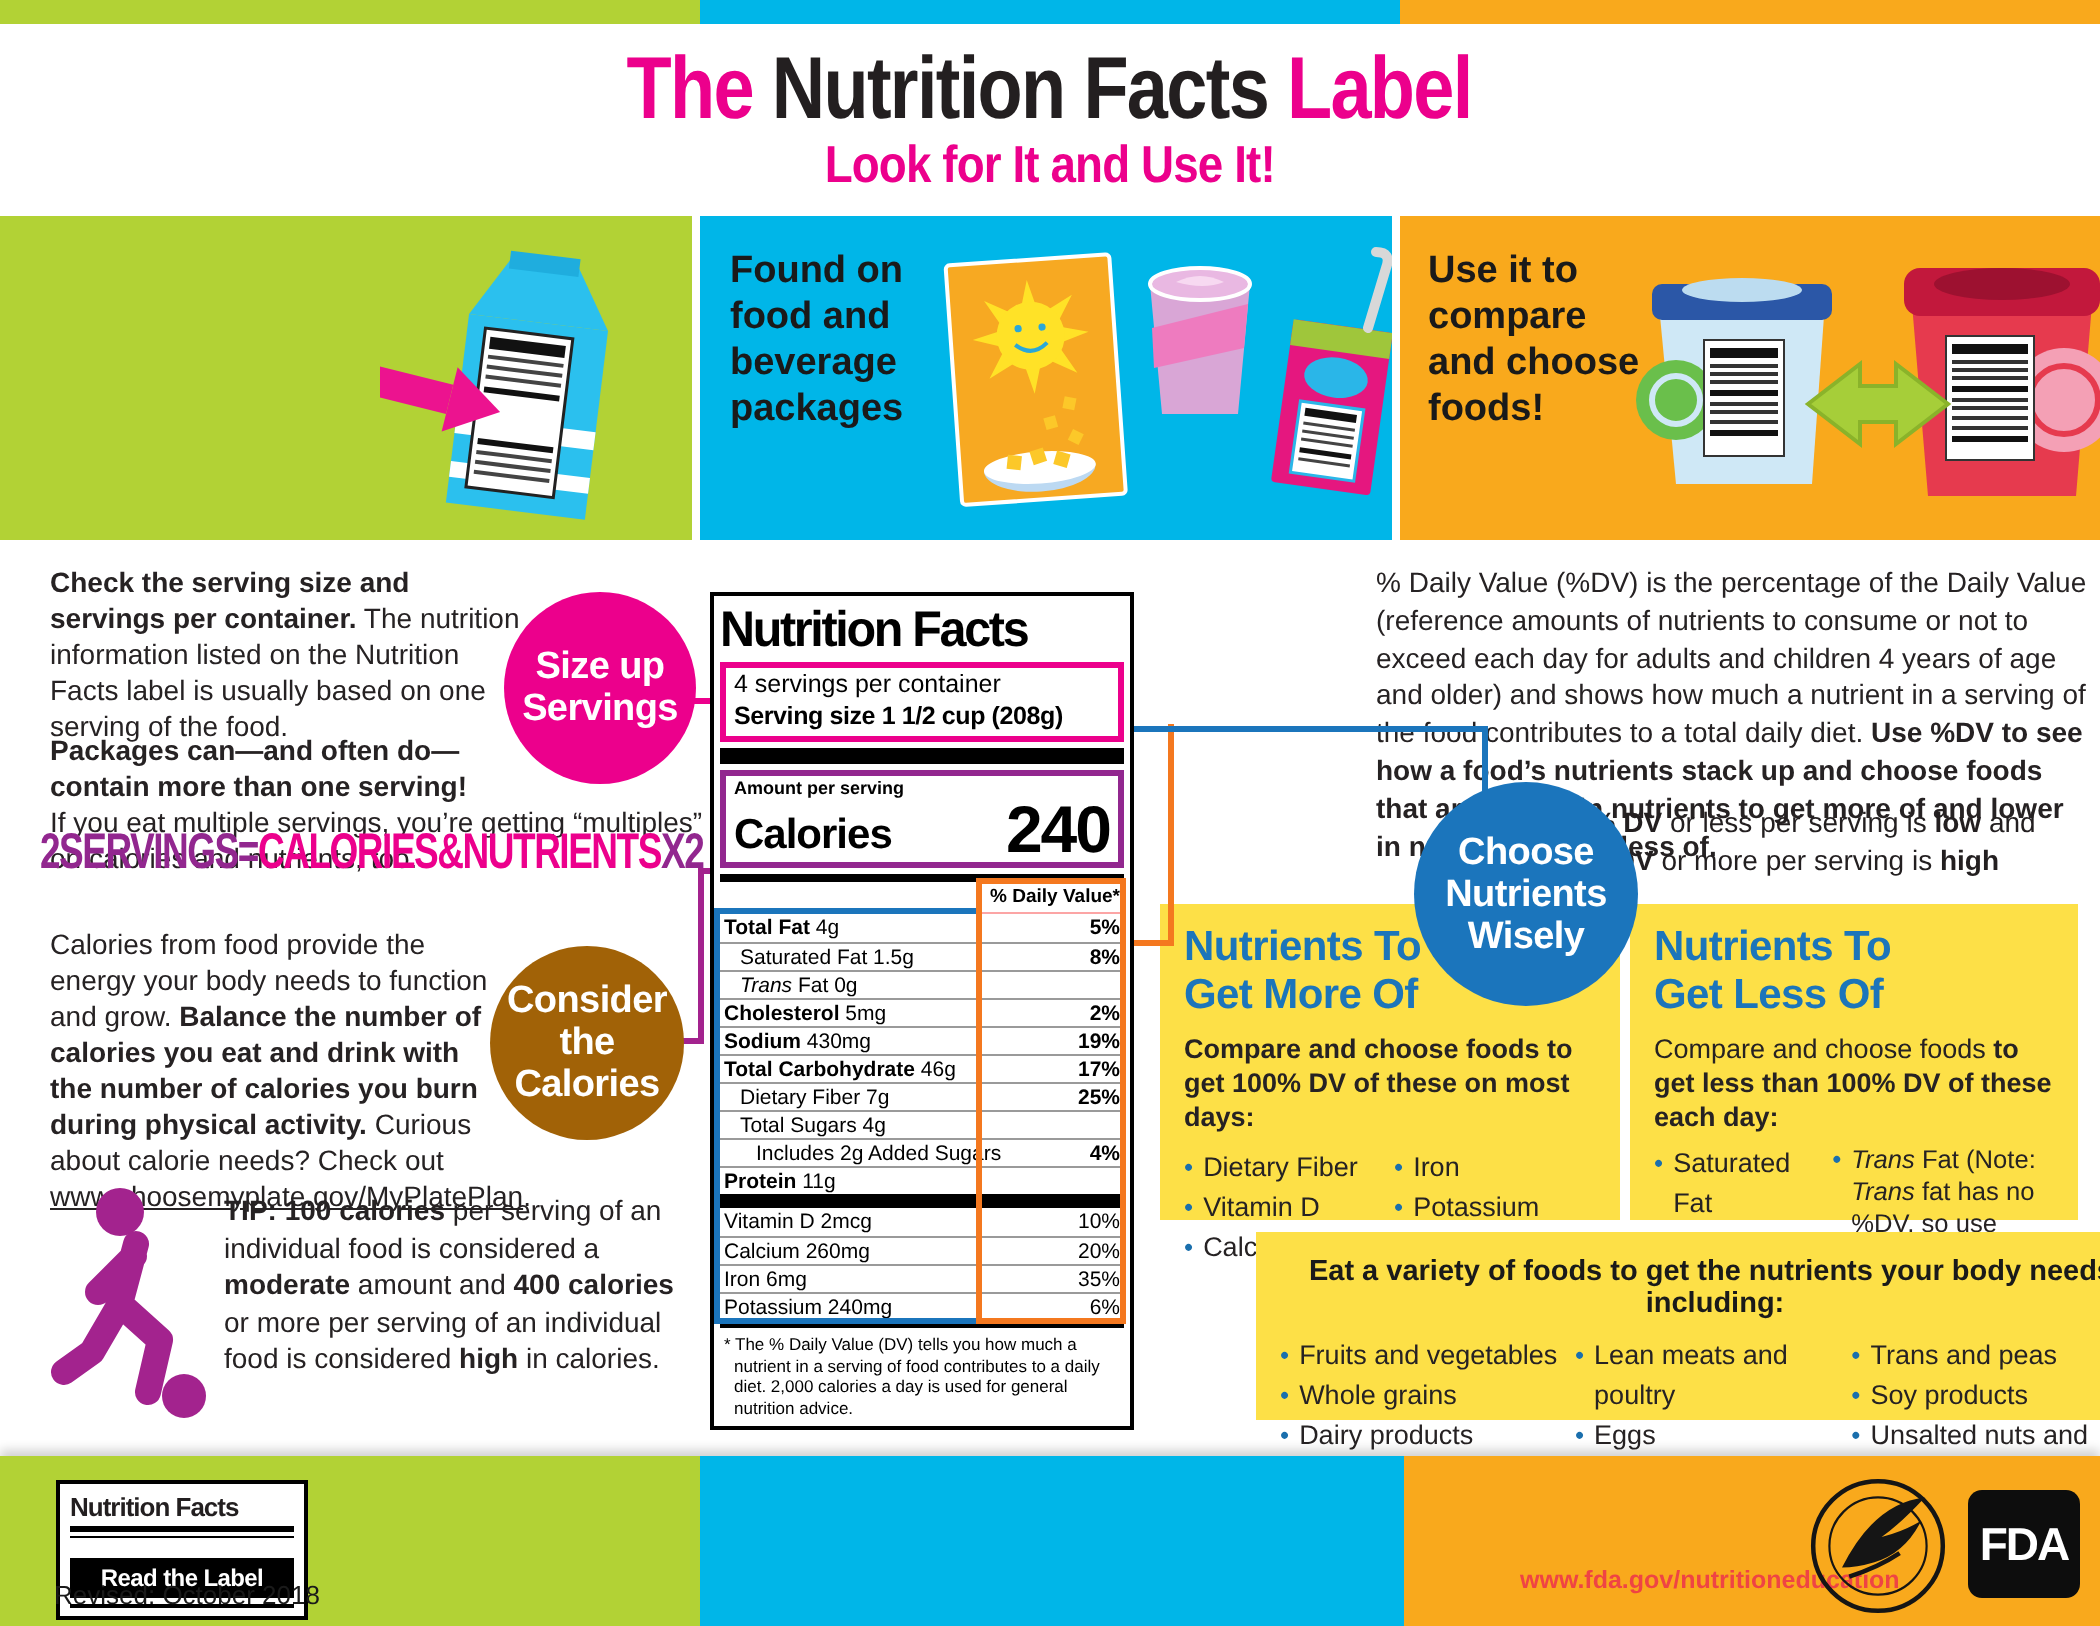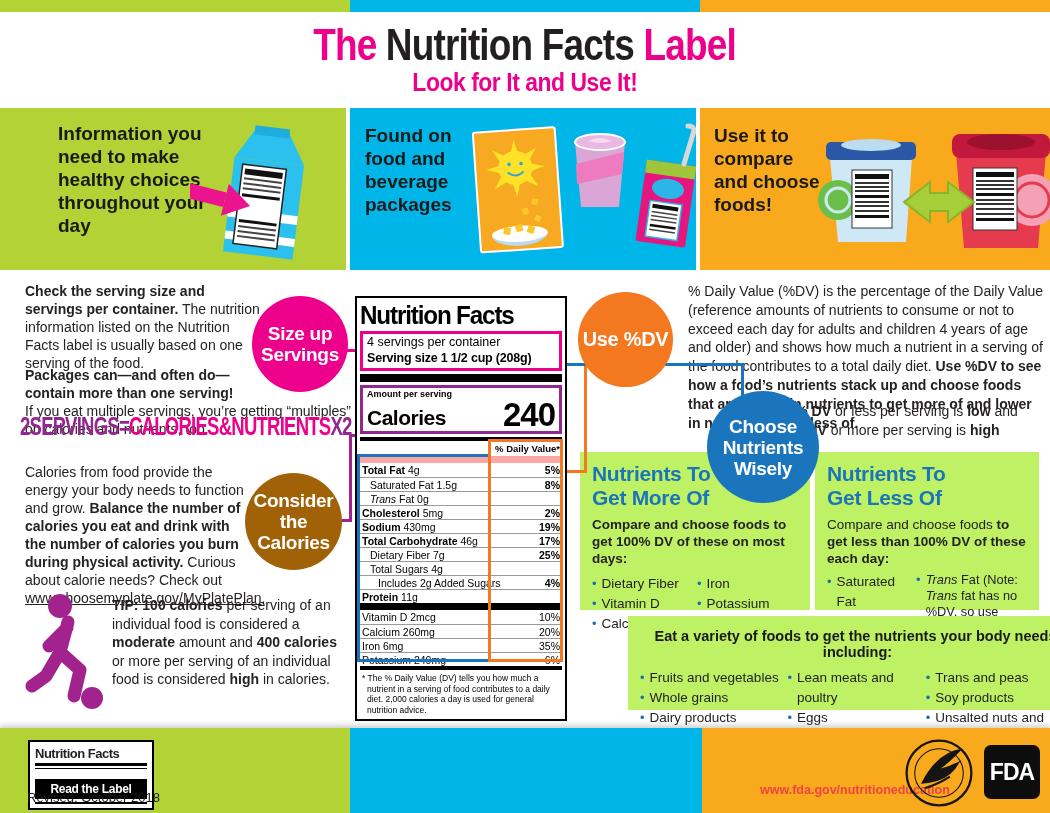--- a/index.html
+++ b/index.html
@@ -54,38 +54,38 @@
   .nf-serv .l1{font-size:12.5px;line-height:15px;}
   .nf-serv .l2{font-size:12.5px;line-height:17px;font-weight:bold;letter-spacing:-.2px;white-space:nowrap;}
   .nf-bar8{height:8px;background:#000;margin-top:3px;}
   .nf-cal{border:3px solid #92278f;padding:1px 4px;margin-top:3px;}
   .nf-cal .aps{font-size:9px;line-height:11px;font-weight:900;}
   .nf-calrow{display:flex;justify-content:space-between;align-items:flex-end;height:30px;}
   .nf-calword{font-size:21px;font-weight:900;letter-spacing:-.5px;}
   .nf-calval{font-size:33px;font-weight:900;line-height:30px;letter-spacing:-1px;}
   .nf-bar4{height:4px;background:#000;margin-top:3px;}
   .nf-dvh{text-align:right;font-size:9.5px;font-weight:bold;padding:2px 2px 1px;height:12px;}
-  .nf-rows{border-top:7px solid #fca5a5;}
+  .nf-rows{border-top:1px solid #fca5a5;}
   .nfrow{display:flex;justify-content:space-between;align-items:center;height:14px;font-size:10.5px;
          padding:0 2px;border-top:1px solid #9a9a9a;box-sizing:border-box;overflow:visible;}
   .nfrow:first-child{border-top:none;}
   .nfrow .nm{white-space:nowrap;}
   .nfrow .nm b{font-weight:900;}
   .nfrow .dv{font-weight:bold;}
   .nfrow.reg .dv{font-weight:normal;}
   .ind1 .nm{padding-left:8px;}
   .ind2 .nm{padding-left:16px;}
   .nf-bar7{height:7px;background:#000;}
   .nf-foot{border-top:4px solid #000;font-size:8.5px;line-height:10.5px;padding:3px 1px 1px 7px;text-indent:-5px;}
   
   .ov{position:absolute;box-sizing:border-box;background:transparent;z-index:5;}
   .ov-blue{left:0;top:156px;width:134px;height:208px;border:3px solid #1b75bc;}
   .ov-orange{left:131px;top:141px;width:75px;height:223px;border:3px solid #f4781f;}
   
-  .panel{position:absolute;background:#bef264;z-index:1;box-sizing:border-box;padding:10px 12px;}
+  .panel{position:absolute;background:#fde047;z-index:1;box-sizing:border-box;padding:10px 12px;}
   .p-more{left:580px;top:452px;width:230px;height:158px;}
   .p-less{left:815px;top:452px;width:224px;height:158px;}
   .p-var{left:580px;top:616px;width:459px;height:94px;padding-top:12px;margin-left:48px;}
   .ptitle{font-size:21px;line-height:24px;font-weight:bold;color:#1c75ba;white-space:pre-line;letter-spacing:-.3px;}
   .pbody{font-size:13.5px;line-height:17px;margin-top:6px;color:#262223;}
   .cols{display:flex;margin-top:7px;}
   .bullet{display:flex;font-size:13.5px;line-height:20px;color:#262223;}
   .dot{color:#1a6fad;margin-right:5px;font-size:13px;}
   .note .bullet{line-height:16px;}
   .vtitle{font-size:14.5px;font-weight:bold;text-align:center;color:#1a1a1a;}
@@ -125,21 +125,20 @@
     <div class="seg seg-amber"></div>
   </div>
 
   <div class="header">
     <span class="title"><span style="color: rgb(236, 0, 140);">The </span><span style="color: rgb(35, 31, 32);">Nutrition Facts</span><span style="color: rgb(236, 0, 140);"> Label</span></span>
     <span class="subtitle"><span>Look for It and Use It!</span></span>
   </div>
 
   <div class="boxrow">
     <div class="ibox green">
-      <div class="ibox-text it1">Information you need to make healthy choices throughout your day</div>
       <svg style="left:190px;top:8px;" width="150" height="150" viewBox="0 0 150 150">
         <g transform="rotate(7 75 80)">
           <polygon points="40,45 57,16 92,16 110,45" fill="#2bc0ee"></polygon>
           <rect x="57" y="11" width="35" height="9" fill="#1fadde"></rect>
           <rect x="40" y="45" width="70" height="95" fill="#2bc0ee"></rect>
           <rect x="40" y="96" width="70" height="9" fill="#fff"></rect>
           <rect x="40" y="119" width="70" height="8" fill="#fff"></rect>
           <rect x="49" y="51" width="44" height="80" fill="#fff" stroke="#222" stroke-width="1.5"></rect>
           <rect x="52" y="55" width="38" height="6" fill="#111"></rect>
           <rect x="52" y="64" width="38" height="2" fill="#444"></rect>
@@ -259,21 +258,20 @@
     <path d="M46,30 L38,60 M38,60 L58,78 L52,104 M38,60 L24,84 L10,94 M45,36 L27,54" stroke="#a3238e" stroke-width="13" fill="none" stroke-linecap="round" stroke-linejoin="round"></path>
     <circle cx="70" cy="106" r="11" fill="#a3238e"></circle>
   </svg>
   <div class="tb" style="left:112px;top:596px;width:240px;line-height:18.5px;"><span style="font-weight: bold;">TIP: 100 calories</span><span> per serving of an individual food is considered a </span><span style="font-weight: bold;">moderate</span><span> amount and </span><span style="font-weight: bold;">400 calories</span><span> or more per serving of an individual food is considered </span><span style="font-weight: bold;">high</span><span> in calories.</span></div>
 
   <div class="circle c-sizeup">Size up
 Servings</div>
   <div class="circle c-consider">Consider
 the
 Calories</div>
-  <div class="circle c-usedv">Use %DV</div>
   <div class="circle c-choose">Choose
 Nutrients
 Wisely</div>
 
   <div class="conn" style="left:344px;top:349px;width:13px;height:3px;background:#ec008c;"></div>
   <div class="conn" style="left:338px;top:519px;width:14px;height:3px;background:#a3238e;"></div>
   <div class="conn" style="left:349px;top:434px;width:3px;height:88px;background:#a3238e;"></div>
   <div class="conn" style="left:349px;top:434px;width:8px;height:3px;background:#a3238e;"></div>
   <div class="conn" style="left:561px;top:470px;width:26px;height:3px;background:#f4781f;"></div>
   <div class="conn" style="left:584px;top:362px;width:3px;height:111px;background:#f4781f;"></div>

